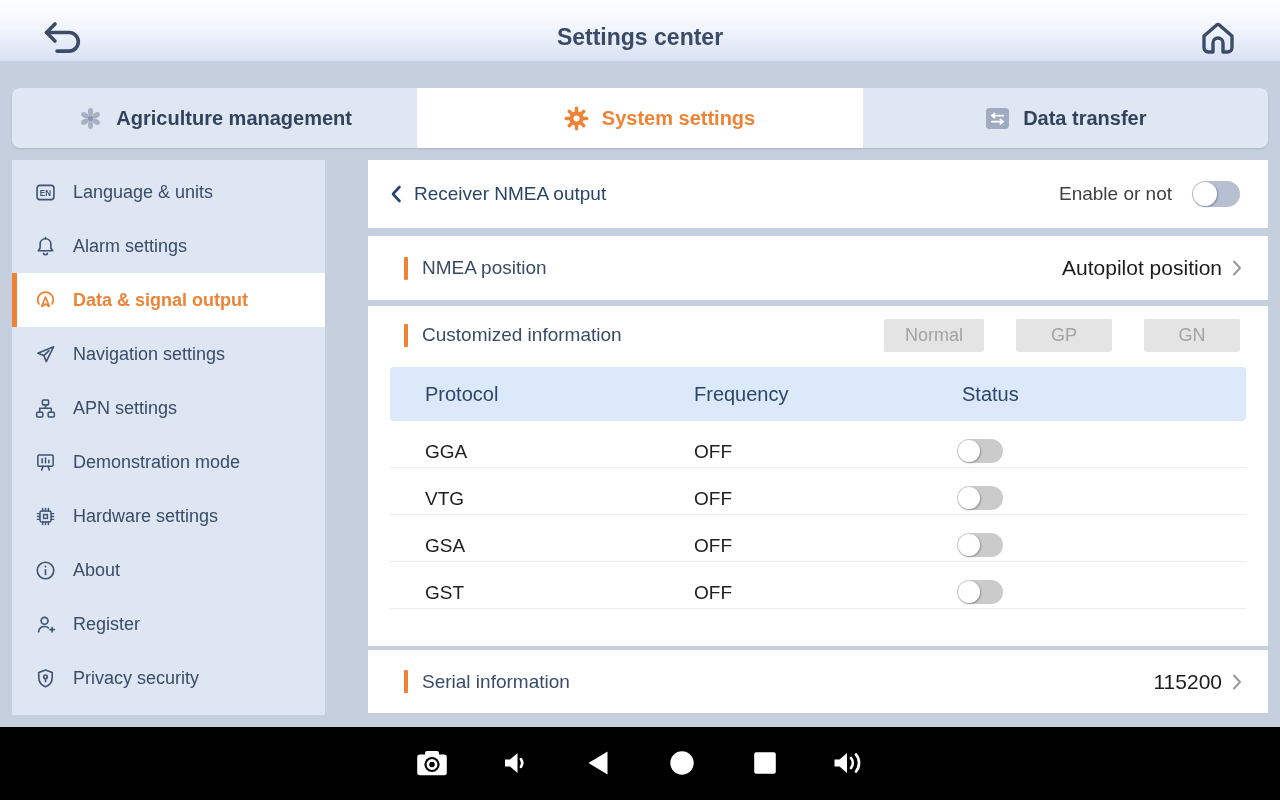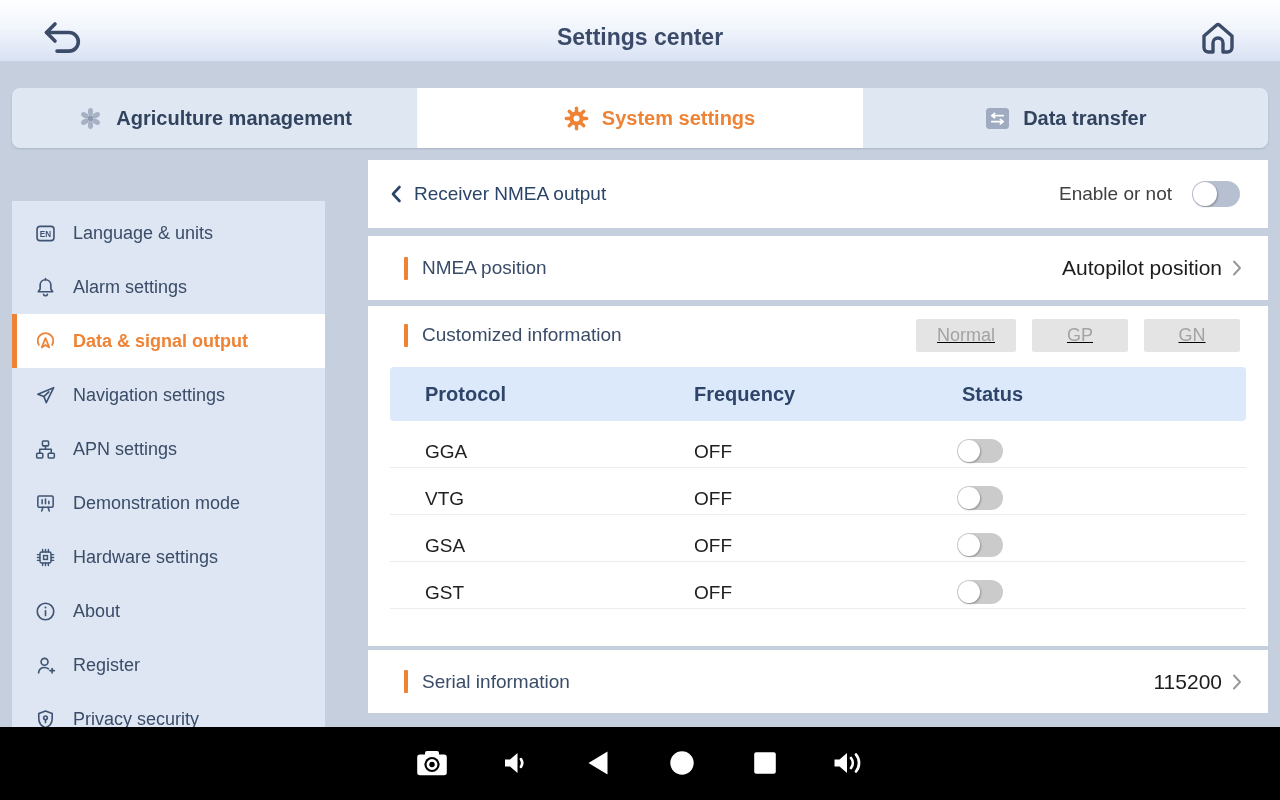--- a/index.html
+++ b/index.html
@@ -21,21 +21,21 @@
     display:flex; border-radius:8px; overflow:hidden; box-shadow:0 1px 2px rgba(120,135,160,.35); }
   .tab { flex:1; display:flex; align-items:center; justify-content:center; gap:12px;
     background:#dfe7f2; cursor:pointer; border-right:1px solid rgba(255,255,255,.75); }
   .tab:last-child { border-right:none; }
   .tab .tab-label { font-size:20px; font-weight:bold; color:#32435f; }
   .tab.active { background:#ffffff;padding-left:38px; }
   .tab.active .tab-label { color:#ee8335; }
 
   
   .sidebar { position:absolute; left:12px; top:160px; width:313px; height:555px;
-    background:#dde6f2; padding-top:5px;margin-top:41px; }
+    background:#dde6f2; padding-top:5px; }
   .side-item { height:54px; display:flex; align-items:center; padding-left:16px;
     border-left:5px solid transparent; cursor:pointer; }
   .side-item .s-icon { width:24px; height:24px; display:flex; align-items:center; justify-content:center; }
   .side-item .s-label { margin-left:16px; font-size:18px; color:#3a4c68; }
   .side-item.active { background:#ffffff; border-left-color:#ee8335; }
   .side-item.active .s-label { color:#ee8335; font-weight:bold; }
 
   
   .card { position:absolute; left:368px; width:900px; background:#ffffff; }
   .card-top    { top:160px; height:68px; display:flex; align-items:center; padding:0 28px 0 22px; }
@@ -54,27 +54,27 @@
 
   
   .toggle { position:relative; width:48px; height:26px; border-radius:13px; background:#b7c0d1; cursor:pointer; flex:none; }
   .toggle::after { content:""; position:absolute; left:1px; top:1px; width:24px; height:24px;
     border-radius:50%; background:#ffffff; box-shadow:1px 1px 2px rgba(0,0,0,.28); }
   .toggle.small { width:46px; height:24px; border-radius:12px; background:#cbcbcb; }
   .toggle.small::after { width:22px; height:22px; }
 
   
   .custom-row { height:58px; display:flex; align-items:center; padding:0 28px 0 36px; }
-  .gbtn-group { margin-left:auto; display:flex; gap:16px;text-decoration:underline; }
+  .gbtn-group { margin-left:auto; display:flex; gap:32px; }
   .gbtn { height:33px; background:#e4e4e4; border-radius:2px; color:#a3a3a3; font-size:18px;
     display:flex; align-items:center; justify-content:center; cursor:pointer; }
   .gbtn.w1 { width:100px; } .gbtn.w2 { width:96px; }
 
   .ptable { position:absolute; left:22px; right:22px; top:61px; }
-  .thead { position:relative; height:54px; background:#dbe9fb; border-radius:4px;font-weight:bold; }
+  .thead { position:relative; height:54px; background:#dbe9fb; border-radius:4px; }
   .thead span { position:absolute; top:0; line-height:54px; font-size:20px; color:#2e4569; }
   .trow { position:relative; height:47px; border-bottom:1px solid #ececec; }
   .trow span { position:absolute; top:0; line-height:61px; font-size:19px; color:#202022; }
   .c1 { left:35px; } .c2 { left:304px; } .c3 { left:572px; }
   .trow .toggle { position:absolute; left:567px; top:18px; }
 
   
   .navbar { position:absolute; left:0; top:727px; width:1280px; height:73px; background:#000; }
   .nav-ic { position:absolute; top:36px; transform:translate(-50%,-50%); cursor:pointer; display:block; }
 </style>

